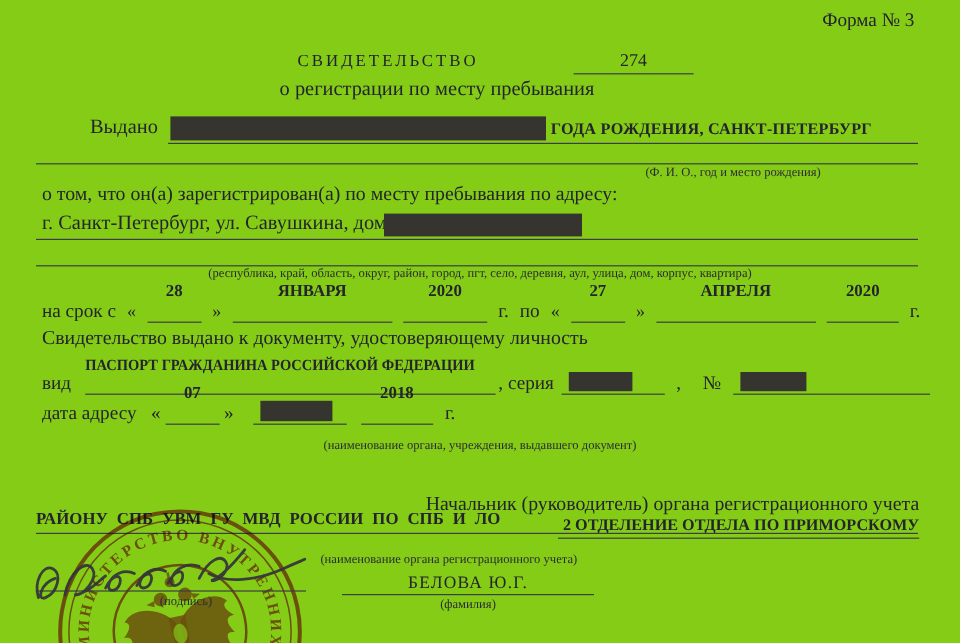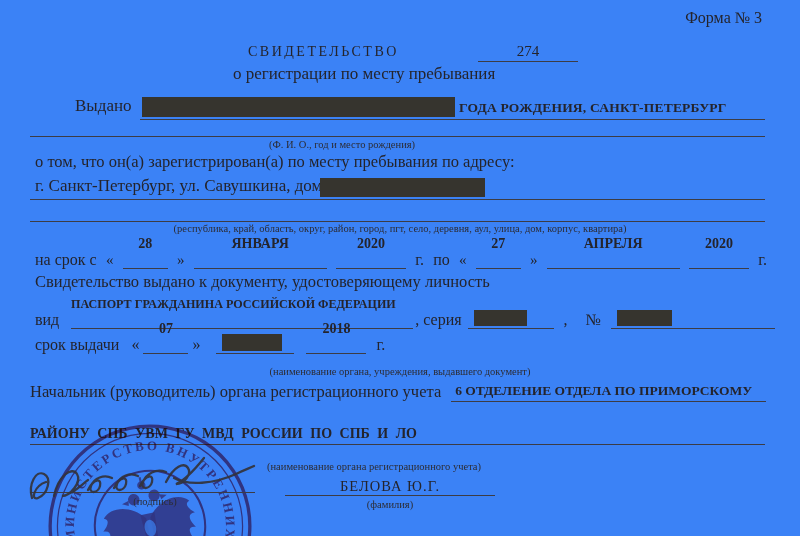--- a/index.html
+++ b/index.html
@@ -1,18 +1,18 @@
 <!DOCTYPE html>
 <html><head>
 <meta charset="utf-8">
 <style>
   html,body{margin:0;padding:0;background:#e9e9e9;}
   .page{
     position:relative;width:800px;height:536px;margin:0 auto;
-    background:#3b82f6;overflow:hidden;
+    background:#84cc16;overflow:hidden;
     font-family:"Liberation Serif", serif;color:#24242c;
   }
   .abs{position:absolute;}
   .form-no{top:9px;right:38px;font-size:16px;}
   .title{top:44px;left:248px;font-size:14px;letter-spacing:2.5px;}
   .cert-no{top:43px;left:478px;width:100px;text-align:center;font-size:15px;
     border-bottom:1.5px solid #3c3c45;padding-bottom:1px;}
   .subtitle{top:64px;left:233px;font-size:17px;}
   .txt{font-size:16.5px;}
   .redact{background:#36342e;display:inline-block;}
@@ -24,21 +24,21 @@
     font-weight:bold;font-size:14px;padding-bottom:16px;vertical-align:baseline;}
   .row{display:flex;align-items:flex-end;}
   .period{top:236px;left:35px;width:732px;font-size:16px;justify-content:space-between;}
   .period .q{font-size:15px;}
   .w45{width:45px}.w135{width:133px}.w72{width:70px}.w60{width:60px}
   .vidrow{top:296px;left:35px;width:740px;font-size:16px;}
   .daterow{top:321px;left:35px;width:600px;font-size:16px;}
   .boxfield{border-bottom:1.4px solid #3c3c45;display:inline-flex;align-items:flex-end;padding:0 0 2px 6px;}
   .issuer{top:343px;left:30px;width:735px;border-bottom:1.4px solid #3c3c45;
     font-weight:bold;font-size:14px;word-spacing:6px;letter-spacing:.2px;padding-bottom:2px;}
-  .authrow{top:382px;left:30px;width:736px;font-size:16.5px;}
+  .authrow{top:410px;left:30px;width:736px;font-size:16.5px;flex-direction:column;}
   .auth-val{flex:1;border-bottom:1.4px solid #3c3c45;margin-left:10px;
     font-weight:bold;font-size:13.5px;padding:0 0 2px 4px;white-space:nowrap;}
   .auth2{top:426px;left:30px;width:735px;border-bottom:1.4px solid #3c3c45;
     font-weight:bold;font-size:14px;word-spacing:4px;padding-bottom:2px;}
   .stamp{left:46px;top:422px;mix-blend-mode:multiply;opacity:.92;}
   .sig{left:24px;top:452px;z-index:5;}
   .surname{top:478px;left:285px;width:210px;text-align:center;font-size:14.5px;letter-spacing:1px;}
 </style>
 </head>
 <body>
@@ -50,21 +50,21 @@
   <div class="abs title">СВИДЕТЕЛЬСТВО</div>
   <div class="abs cert-no">274</div>
   <div class="abs subtitle">о регистрации по месту пребывания</div>
 
   <div class="abs" style="top:96px;left:75px;font-size:17px;">Выдано</div>
   <div class="abs redact" style="top:97px;left:142px;width:313px;height:20px;"></div>
   <div class="abs boldcaps" style="top:100px;left:459px;">ГОДА РОЖДЕНИЯ, САНКТ-ПЕТЕРБУРГ</div>
   <div class="abs uline" style="top:119px;left:140px;width:625px;"></div>
 
   <div class="abs uline" style="top:136px;left:30px;width:735px;"></div>
-  <div class="abs caption" style="top:139px;left:0;width:684px;">(Ф. И. О., год и место рождения)</div>
+  <div class="abs caption" style="top:139px;left:0;width:684px;text-align:right;">(Ф. И. О., год и место рождения)</div>
 
   <div class="abs txt" style="top:152px;left:35px;">о том, что он(а) зарегистрирован(а) по месту пребывания по адресу:</div>
 
   <div class="abs" style="top:176px;left:35px;font-size:17px;">г. Санкт-Петербург, ул. Савушкина, дом</div>
   <div class="abs redact" style="top:178px;left:320px;width:165px;height:19px;"></div>
   <div class="abs uline" style="top:199px;left:30px;width:735px;"></div>
   <div class="abs uline" style="top:221px;left:30px;width:735px;"></div>
   <div class="abs caption" style="top:223px;left:0;width:800px;">(республика, край, область, округ, район, город, пгт, село, деревня, аул, улица, дом, корпус, квартира)</div>
 
   <div class="abs row period">
@@ -94,36 +94,36 @@
     <span style="margin:0 18px 0 10px;">,</span>
     <span style="margin-right:10px;">№</span>
     <span class="boxfield" style="width:158px;">
         <span class="redact" style="width:55px;height:16px;"></span>
       </span>
   </div>
 
   <div class="abs txt" style="top:272px;left:35px;">Свидетельство выдано к документу, удостоверяющему личность</div>
 
   <div class="abs row daterow">
-    <span style="margin-right:12px;">срок выдачи</span>
+    <span style="margin-right:12px;">дата адресу</span>
     <span class="q">«</span>
     <span class="field w45" style="margin:0 4px;">07</span>
     <span class="q" style="margin-right:16px;">»</span>
     <span class="boxfield" style="width:72px;margin-right:12px;">
         <span class="redact" style="width:60px;height:17px;"></span>
       </span>
     <span class="field w60" style="margin-right:10px;">2018</span>
     <span>г.</span>
   </div>
 
   <div class="abs caption" style="top:366px;left:0;width:800px;">(наименование органа, учреждения, выдавшего документ)</div>
 
   <div class="abs row authrow">
     <span style="white-space:nowrap;">Начальник (руководитель) органа регистрационного учета</span>
-    <span class="auth-val">6 ОТДЕЛЕНИЕ ОТДЕЛА ПО ПРИМОРСКОМУ</span>
+    <span class="auth-val">2 ОТДЕЛЕНИЕ ОТДЕЛА ПО ПРИМОРСКОМУ</span>
   </div>
   <div class="abs auth2">РАЙОНУ СПБ УВМ ГУ МВД РОССИИ ПО СПБ И ЛО</div>
   <div class="abs caption" style="top:461px;left:0;width:748px;">(наименование органа регистрационного учета)</div>
 
   <svg class="abs stamp" width="208" height="208" viewBox="0 0 200 200">
     <g transform="rotate(-12 100 100)" fill="none" stroke="#c9577b">
       <circle cx="100" cy="100" r="96" stroke-width="3.2"></circle>
       <circle cx="100" cy="100" r="89" stroke-width="1.2"></circle>
       <circle cx="100" cy="100" r="53" stroke-width="2"></circle>
       <defs>

